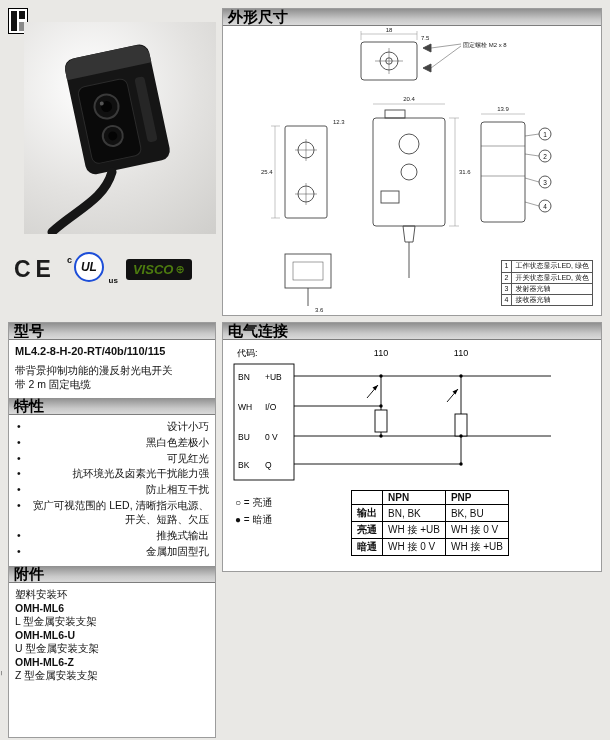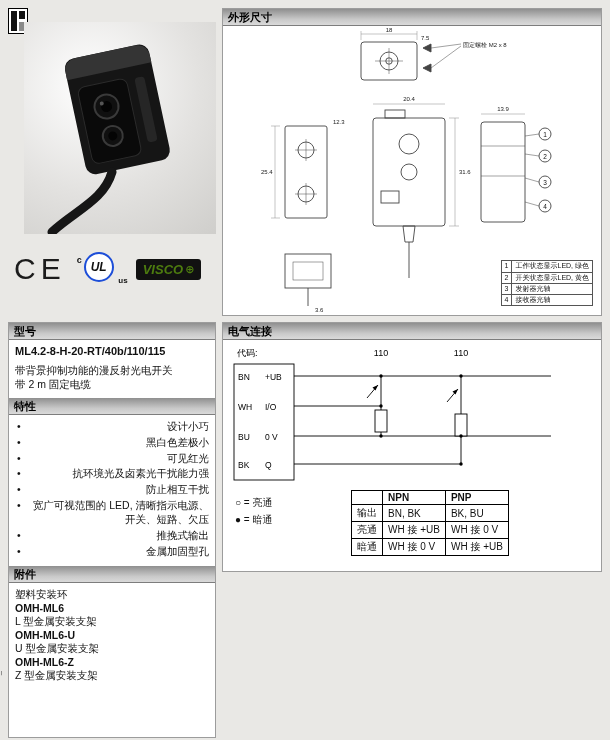--- a/index.html
+++ b/index.html
@@ -9,34 +9,34 @@
     background:#e9e8e5;
     font-family:"Liberation Sans","DejaVu Sans",sans-serif;
     color:#111;
     overflow:hidden;
   }
   .panel { position:absolute; background:#fff; border:1px solid #9c9c9c; overflow:hidden; }
   .bar {
     height:17px;
     background:linear-gradient(180deg,#8f8f8f,#c9c9c9 65%,#dadada);
     border-bottom:1px solid #7d7d7d;
-    font-weight:bold; font-size:11px; line-height:16px;
+    font-weight:bold; font-size:15px; line-height:16px;
     padding:0 5px; color:#000;
   }
   
   .photo {
     position:absolute; left:24px; top:22px; width:192px; height:212px;
     background:radial-gradient(circle at 35% 30%, #ffffff 0%, #e3e2e0 55%, #cfcecb 100%);
   }
   .logo-mark { position:absolute; left:8px; top:8px; width:20px; height:26px; }
   .certs {
     position:absolute; left:14px; top:250px; width:202px; height:38px;
     display:flex; align-items:center; gap:18px;
   }
-  .ce { font-size:30px; letter-spacing:5px; color:#1c1c1c; }
+  .ce { font-size:23px; letter-spacing:5px; color:#1c1c1c;font-weight:bold; }
   .ulwrap { position:relative; width:34px; height:34px; }
   .ulcircle {
     width:30px; height:30px; border:2px solid #1d4ed8; border-radius:50%;
     display:flex; align-items:center; justify-content:center;
     font-style:italic; font-weight:bold; font-size:12px; background:#fff;
   }
   .ul-c { position:absolute; left:-7px; top:3px; font-size:9px; font-weight:bold; }
   .ul-us { position:absolute; right:-10px; bottom:1px; font-size:8px; font-weight:bold; }
   .visco {
     background:#111; color:#4d7c0f; font-weight:bold; font-style:italic;
@@ -70,21 +70,21 @@
   ul.elegend { list-style:none; position:absolute; left:4px; top:4px; }
   ul.elegend li { font-size:10px; line-height:1.7; }
   table.iotable {
     position:absolute; left:120px; top:0;
     border-collapse:collapse; font-size:10px; background:#fff;
   }
   table.iotable th, table.iotable td {
     border:1px solid #000; padding:1px 5px; text-align:left; white-space:nowrap;
   }
   table.iotable th { font-weight:bold; }
-  table.iotable td:first-child { font-weight:normal; }
+  table.iotable td:first-child { font-weight:bold; }
   .side-id {
     position:absolute; left:2px; bottom:4px;
     transform-origin:0 100%; transform:rotate(-90deg);
     font-size:7.5px; color:#333; white-space:nowrap;
   }
   svg text { font-family:"Liberation Sans","DejaVu Sans",sans-serif; }
 </style>
 </head>
 <body>
 

